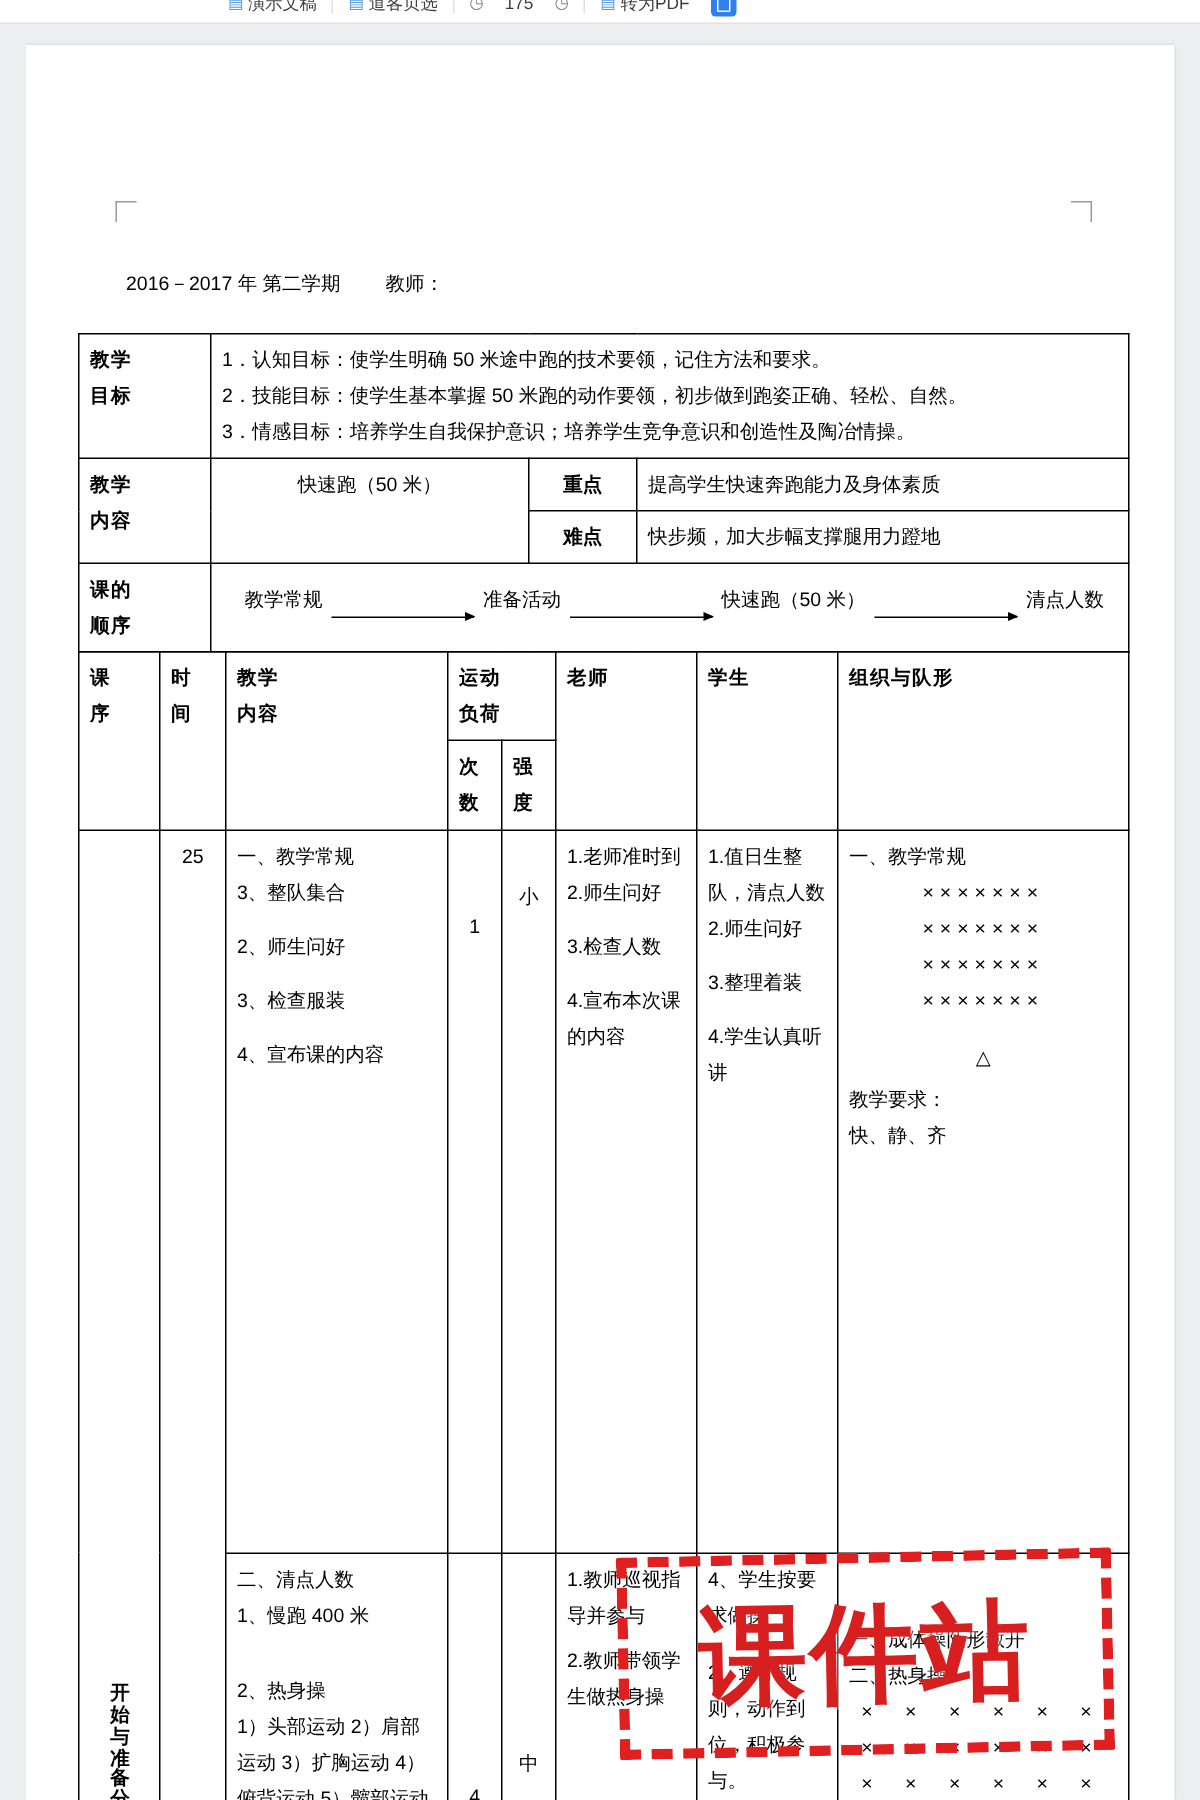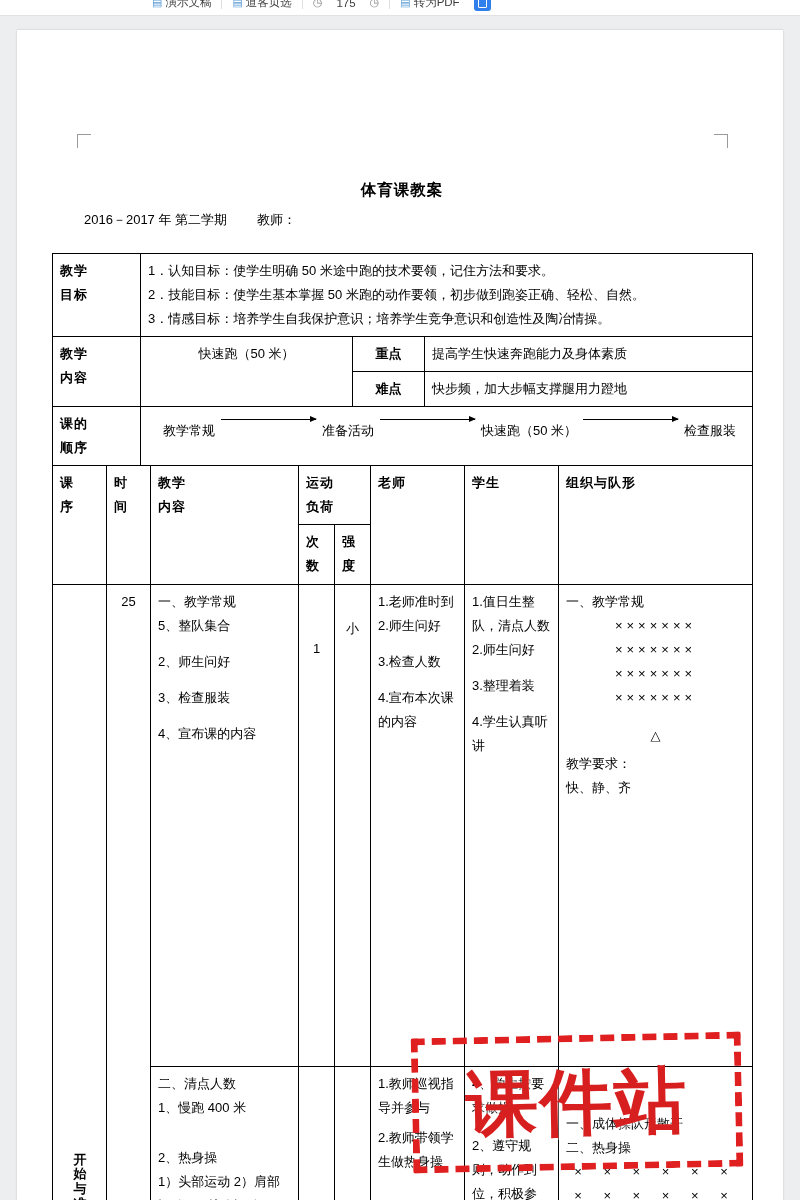--- a/index.html
+++ b/index.html
@@ -93,21 +93,21 @@
   }
   .c { text-align: center; }
   .mid { vertical-align: middle; }
   .b { font-weight: bold; }
   .lbl { text-align: left; font-weight: bold; white-space: nowrap; letter-spacing: 1px; }
 
   .goal-list p { margin: 0; }
 
   
   .flow {
-    display: flex; align-items: flex-start; justify-content: space-between;
+    display: flex; align-items: flex-end; justify-content: space-between;
     padding: 4px 6px 4px 12px;
   }
   .flow span { white-space: nowrap; }
   .arrow {
     flex: 1; height: 1px; background: #000; position: relative; margin: 0 6px;
   }
   .arrow::after {
     content: ""; position: absolute; right: -1px; top: -3.5px;
     border-left: 7px solid #000;
     border-top: 3.5px solid transparent;
@@ -192,21 +192,20 @@
       </div>
     </div>
   </div>
 
   <div class="page">
     <div class="crop tl"></div>
     <div class="crop tr"></div>
 
     <div class="doc">
 
-      <div class="doc-title">体育课教案</div>
 
       <div class="meta-row">
         <div class="meta-term">2016－2017 年  第二学期</div>
         <div class="meta-teacher">教师：</div>
       </div>
 
       <table class="main">
         <colgroup>
           <col style="width:88px">
           <col style="width:212px">
@@ -241,21 +240,21 @@
               课的<br>顺序
             </td>
             <td colspan="3" class="mid" style="padding:8px 10px;">
               <div class="flow">
                 <span>教学常规</span>
                 <span class="arrow"></span>
                 <span>准备活动</span>
                 <span class="arrow"></span>
                 <span>快速跑（50 米）</span>
                 <span class="arrow"></span>
-                <span>检查服装</span>
+                <span>清点人数</span>
               </div>
             </td>
           </tr>
         </tbody>
       </table>
 
       <table class="main" style="margin-top:-1px;">
         <colgroup>
           <col style="width:54px">
           <col style="width:44px">
@@ -284,21 +283,21 @@
           <tr>
             <td class="lbl mid" rowspan="2" style="padding:0;">
               <div class="vert-wrap">
                 <div class="vertlabel">开始与准备分</div>
               </div>
             </td>
             <td class="c mid" rowspan="2">25</td>
 
             <td style="height:212px;">
               <div>一、教学常规</div>
-              <div>5、整队集合</div>
+              <div>3、整队集合</div>
               <div style="height:12px"></div>
               <div>2、师生问好</div>
               <div style="height:12px"></div>
               <div>3、检查服装</div>
               <div style="height:12px"></div>
               <div>4、宣布课的内容</div>
             </td>
             <td class="c" style="padding-top:52px;">1</td>
             <td class="c" style="padding-top:32px;">小</td>
             <td>

